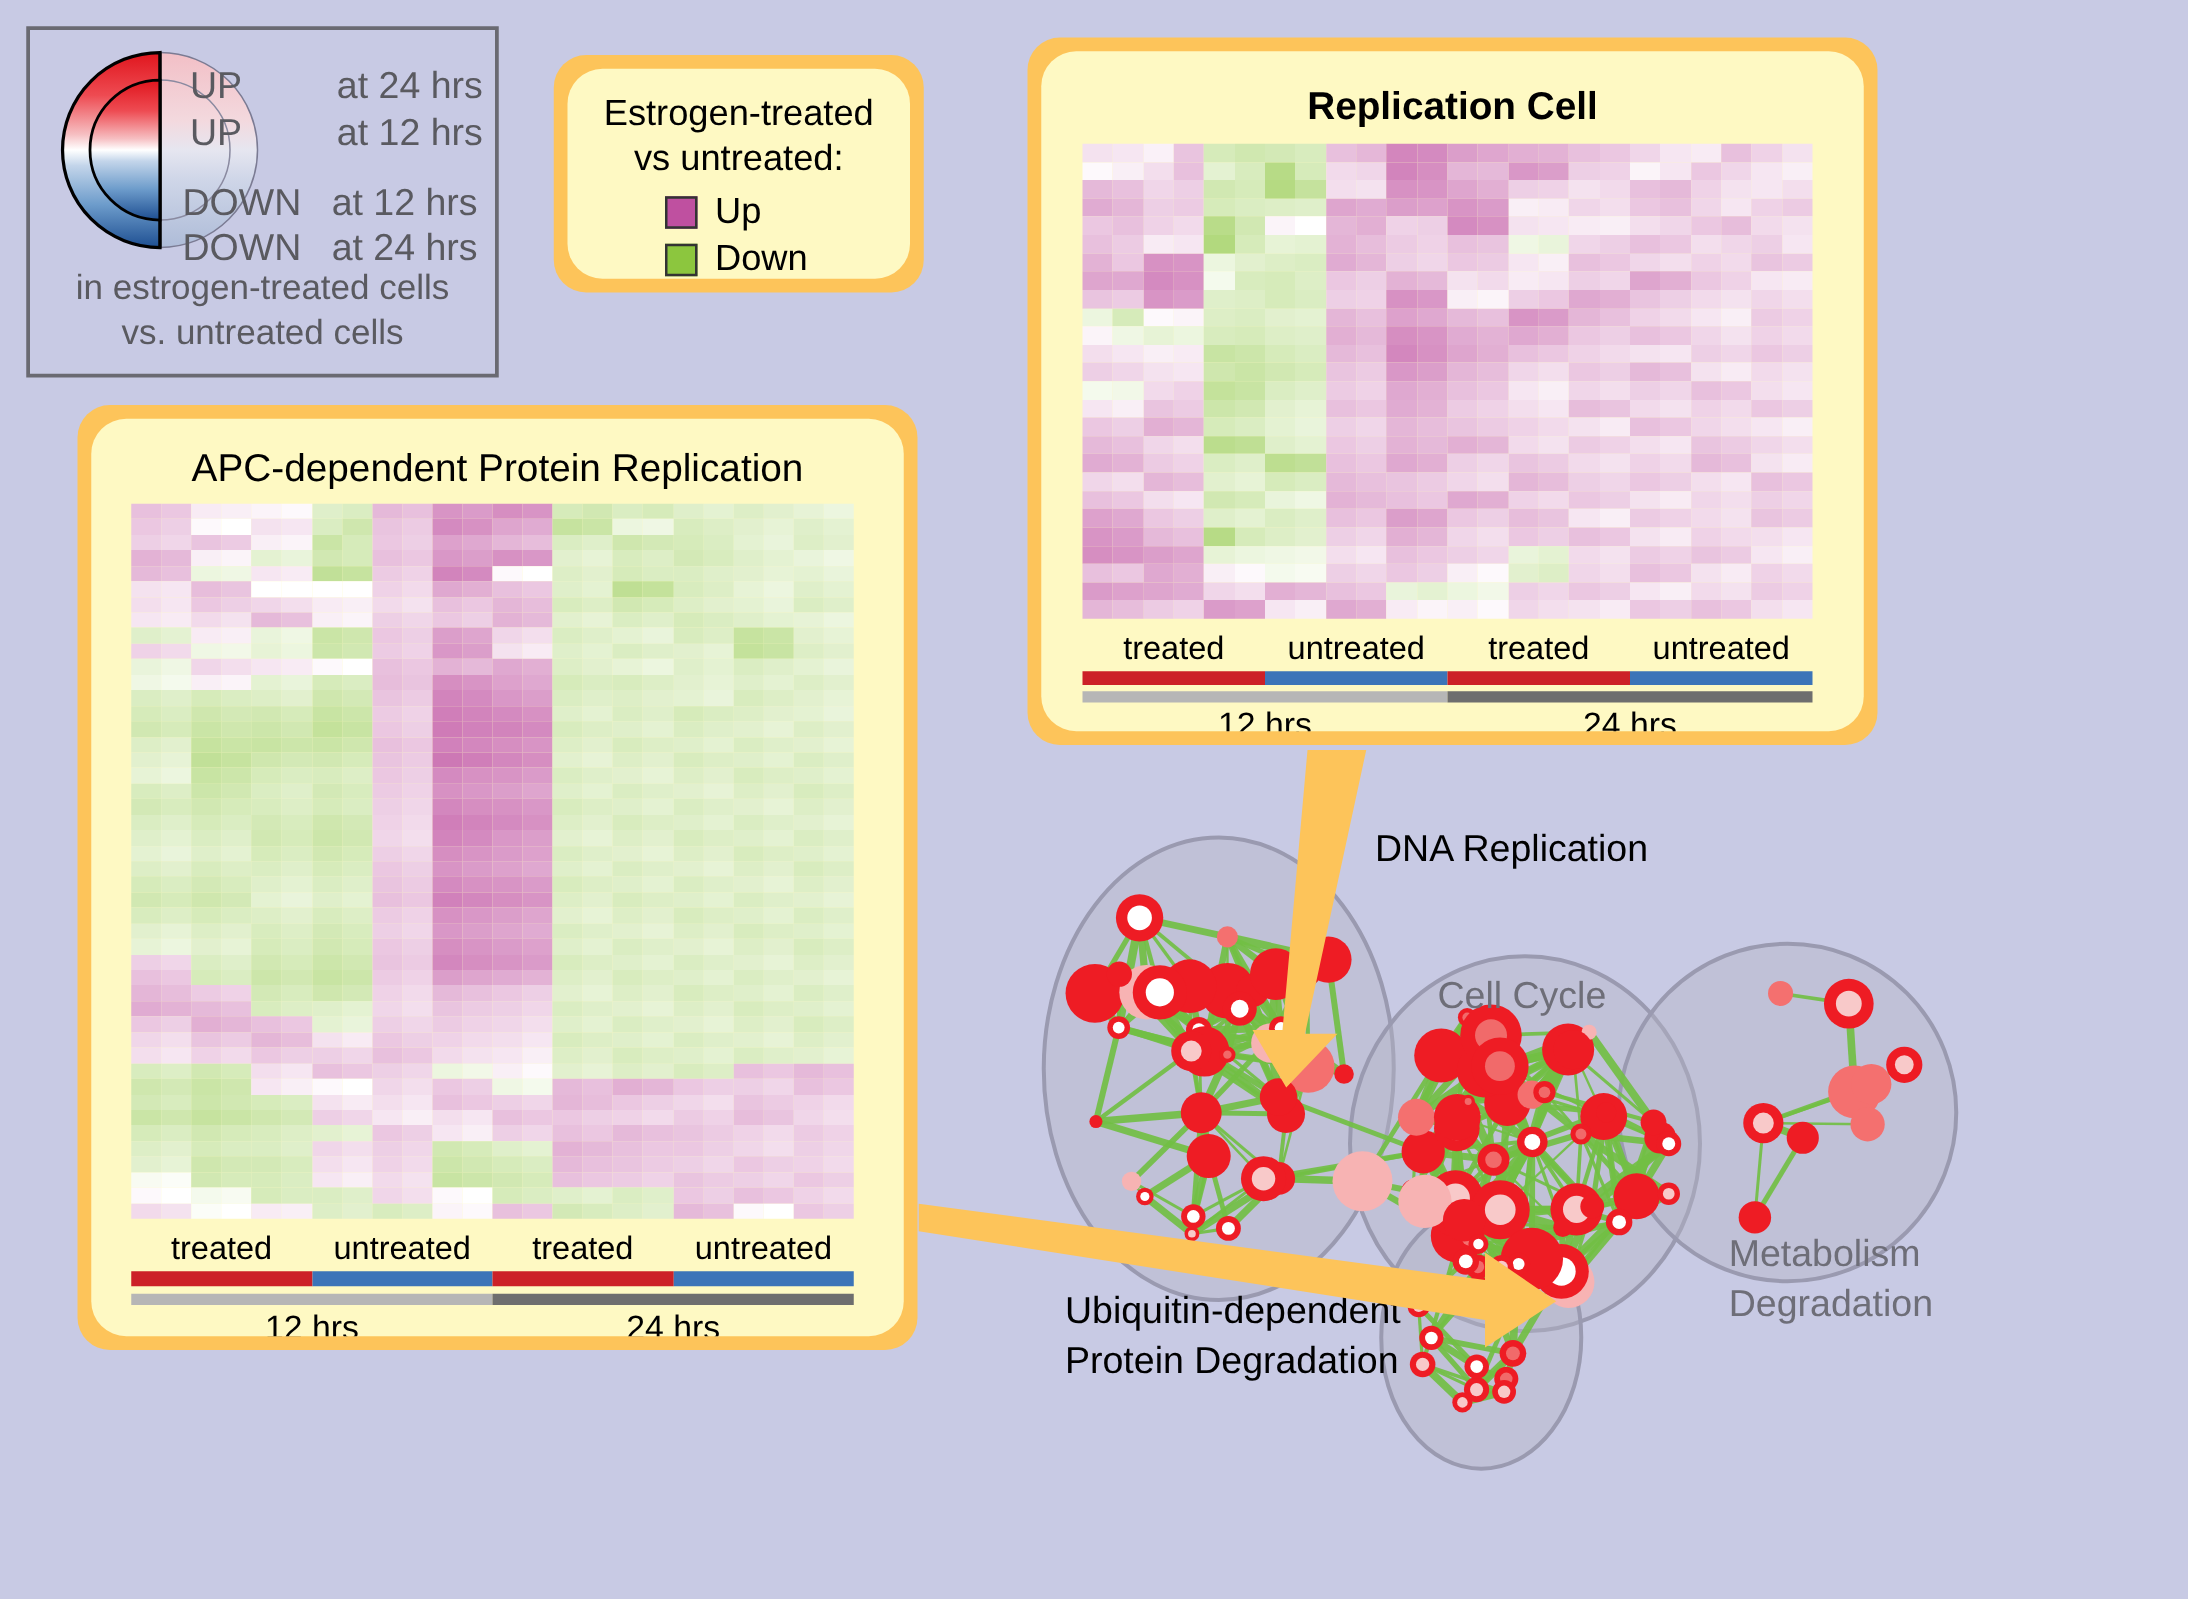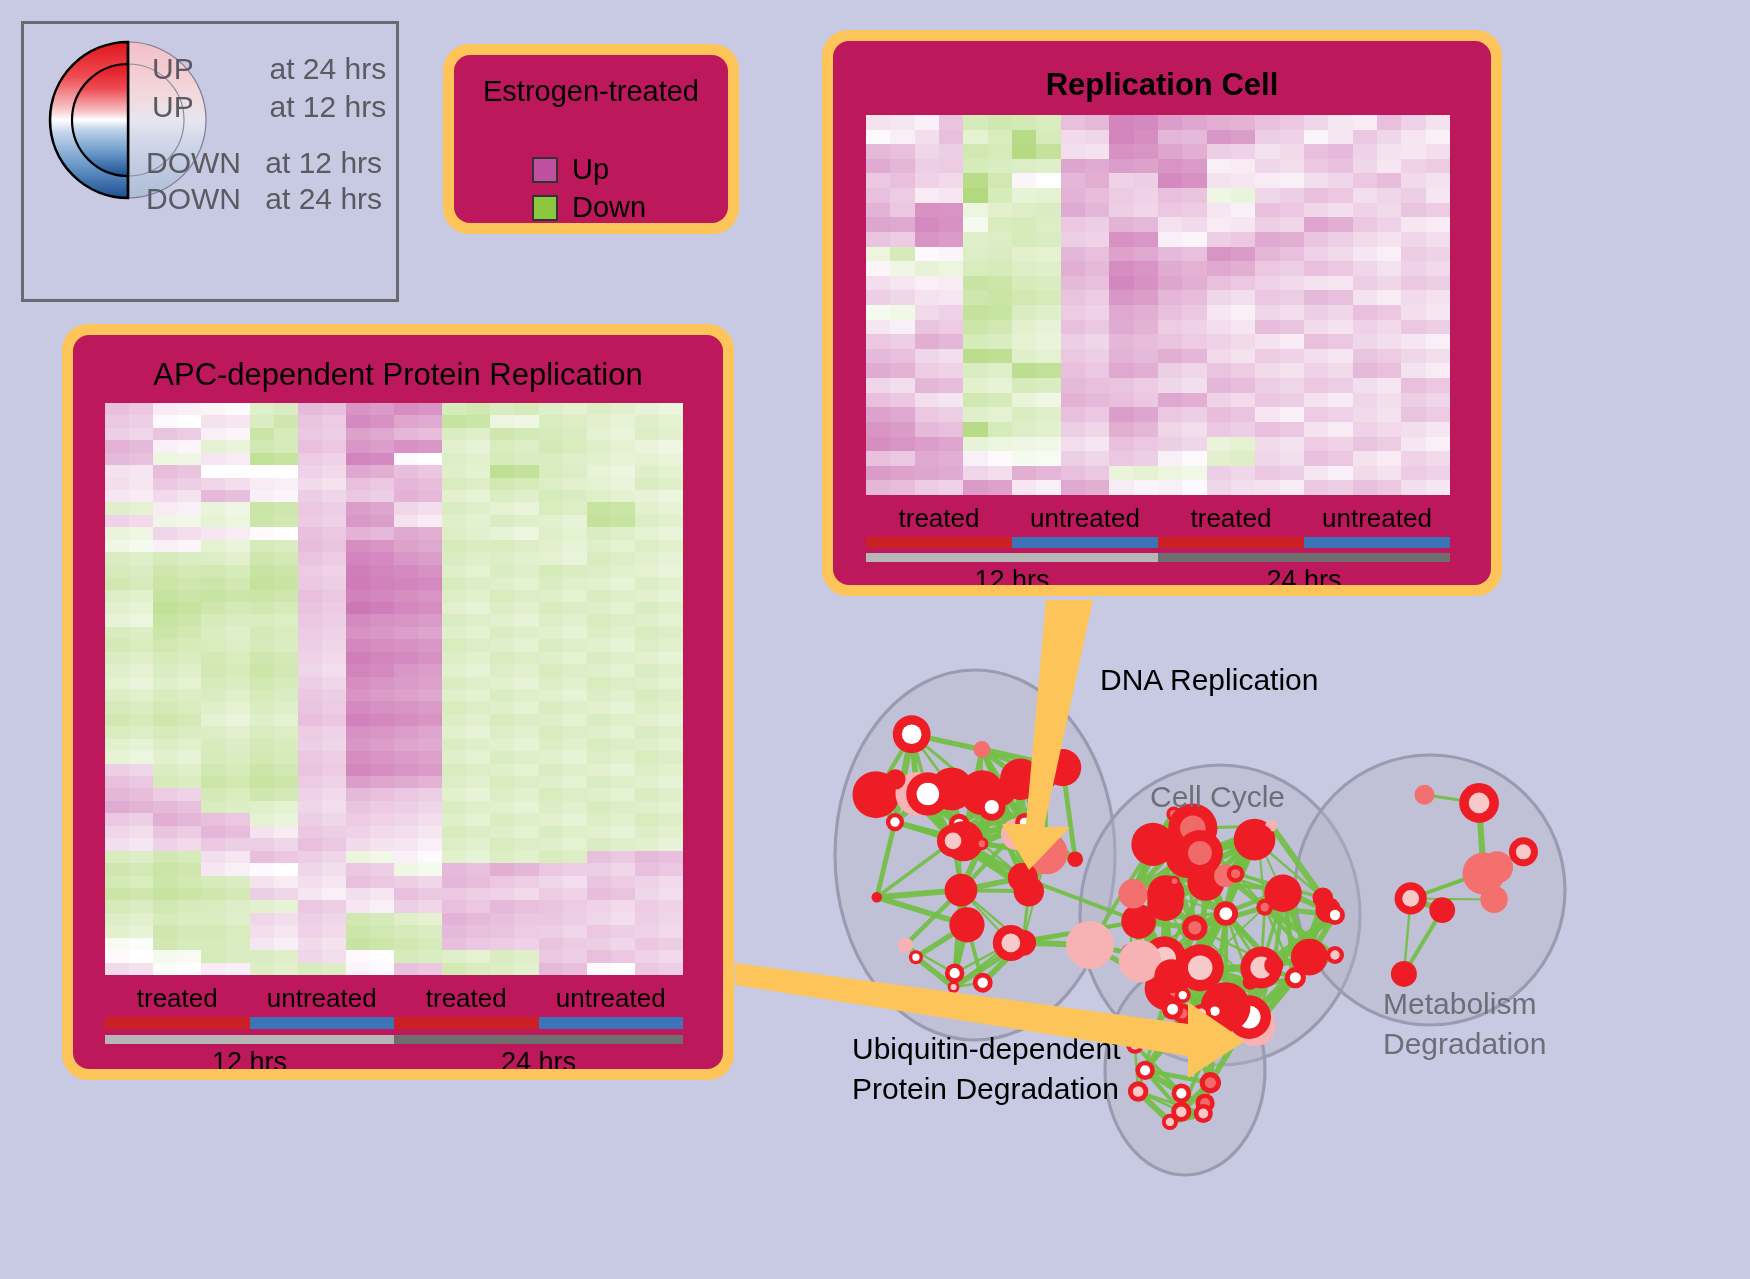--- a/index.html
+++ b/index.html
@@ -23,21 +23,21 @@
     position:absolute;left:0;top:188px;width:100%;text-align:center;
     color:#5a5a60;font-size:28px;line-height:36px;
   }
 
   
   .card{
     position:absolute;background:#fdc45a;border-radius:26px;
     box-sizing:border-box;padding:11px;
   }
   .card-inner{
-    width:100%;height:100%;background:#be185d;border-radius:16px;
+    width:100%;height:100%;background:#fef9c3;border-radius:28px;
     box-sizing:border-box;position:relative;overflow:hidden;
   }
 
   
   #legend-card{left:443px;top:44px;width:296px;height:190px;}
   #legend-title{
     position:absolute;left:0;top:18px;width:100%;text-align:center;
     font-size:29px;color:#000;line-height:36px;
   }
   .legend-item{position:absolute;left:78px;display:flex;align-items:center;gap:14px;}
@@ -121,26 +121,31 @@
     </div>
     <div class="key-row" style="left:122px;top:122px;">
       <span>DOWN</span>
       <span style="margin-left:16px;">at 12 hrs</span>
     </div>
     <div class="key-row" style="left:122px;top:158px;">
       <span>DOWN</span>
       <span style="margin-left:16px;">at 24 hrs</span>
     </div>
 
+    <div id="key-note">
+      <div>in estrogen-treated cells</div>
+      <div>vs. untreated cells</div>
+    </div>
   </div>
 
   <div class="card" id="legend-card">
     <div class="card-inner">
       <div id="legend-title">
         <div>Estrogen-treated</div>
+        <div>vs untreated:</div>
       </div>
       <div class="legend-item" style="top:98px;">
         <span class="swatch" id="sw-up" style="background: rgb(191, 80, 160);"></span>
         <span class="legend-label">Up</span>
       </div>
       <div class="legend-item" style="top:136px;">
         <span class="swatch" id="sw-down" style="background: rgb(140, 198, 62);"></span>
         <span class="legend-label">Down</span>
       </div>
     </div>

